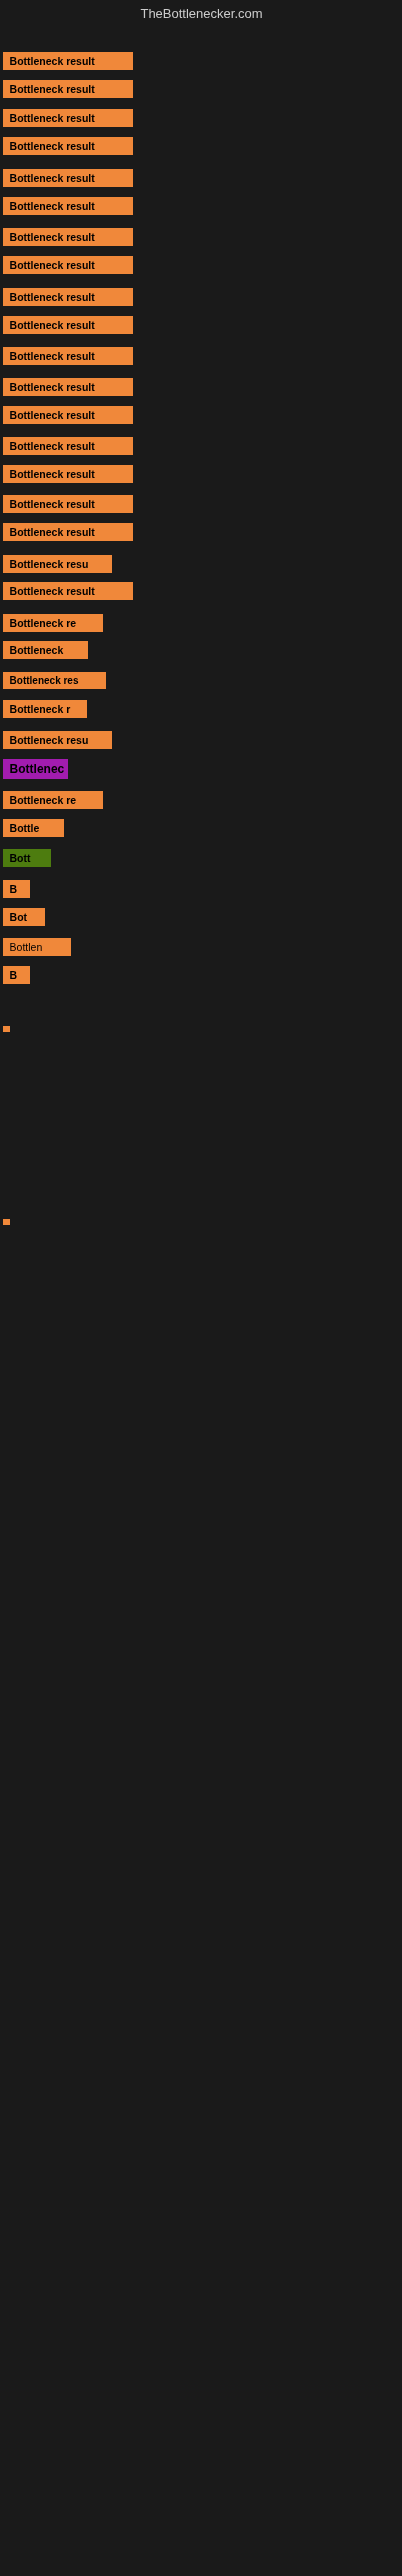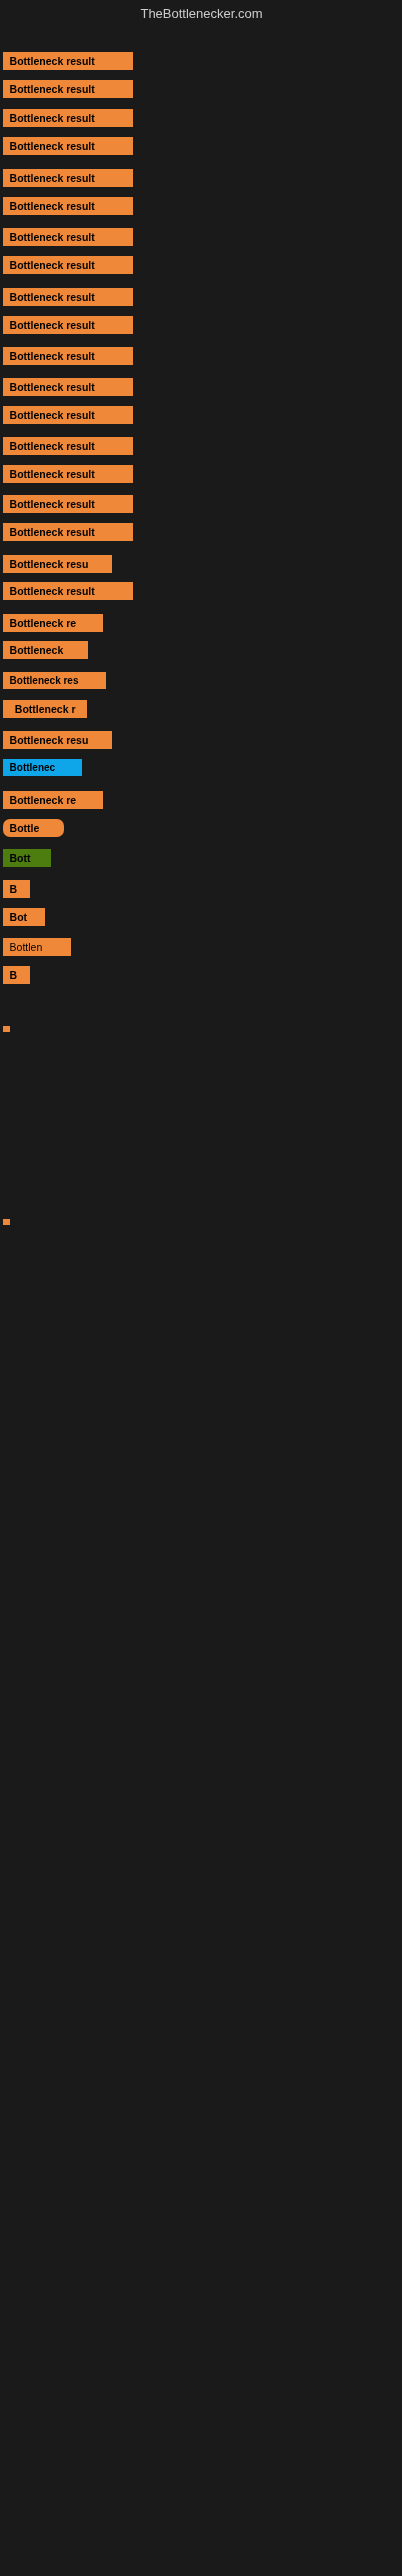--- a/index.html
+++ b/index.html
@@ -43,25 +43,25 @@
     <div style="position: absolute; top: 378px; left: 3.2px; background-color: rgb(240, 136, 58); color: rgb(0, 0, 0); font-size: 10.5px; font-weight: bold; padding: 3.2px 6.4px; white-space: nowrap; overflow: hidden; width: 130px; max-width: 130px;">Bottleneck result</div>
     <div style="position: absolute; top: 409px; left: 3.2px; background-color: rgb(240, 136, 58); color: rgb(0, 0, 0); font-size: 10.5px; font-weight: bold; padding: 3.2px 6.4px; white-space: nowrap; overflow: hidden; width: 130px; max-width: 130px;">Bottleneck result</div>
     <div style="position: absolute; top: 437px; left: 3.2px; background-color: rgb(240, 136, 58); color: rgb(0, 0, 0); font-size: 10.5px; font-weight: bold; padding: 3.2px 6.4px; white-space: nowrap; overflow: hidden; width: 130px; max-width: 130px;">Bottleneck result</div>
     <div style="position: absolute; top: 467px; left: 3.2px; background-color: rgb(240, 136, 58); color: rgb(0, 0, 0); font-size: 10.5px; font-weight: bold; padding: 3.2px 6.4px; white-space: nowrap; overflow: hidden; width: 130px; max-width: 130px;">Bottleneck result</div>
     <div style="position: absolute; top: 495px; left: 3.2px; background-color: rgb(240, 136, 58); color: rgb(0, 0, 0); font-size: 10.5px; font-weight: bold; padding: 3.2px 6.4px; white-space: nowrap; overflow: hidden; width: 130px; max-width: 130px;">Bottleneck result</div>
     <div style="position: absolute; top: 527px; left: 3.2px; background-color: rgb(240, 136, 58); color: rgb(0, 0, 0); font-size: 10.5px; font-weight: bold; padding: 3.2px 6.4px; white-space: nowrap; overflow: hidden; width: 109px; max-width: 109px;">Bottleneck resu</div>
     <div style="position: absolute; top: 554px; left: 3.2px; background-color: rgb(240, 136, 58); color: rgb(0, 0, 0); font-size: 10.5px; font-weight: bold; padding: 3.2px 6.4px; white-space: nowrap; overflow: hidden; width: 130px; max-width: 130px;">Bottleneck result</div>
     <div style="position: absolute; top: 586px; left: 3.2px; background-color: rgb(240, 136, 58); color: rgb(0, 0, 0); font-size: 10.5px; font-weight: bold; padding: 3.2px 6.4px; white-space: nowrap; overflow: hidden; width: 100px; max-width: 100px;">Bottleneck re</div>
     <div style="position: absolute; top: 613px; left: 3.2px; background-color: rgb(240, 136, 58); color: rgb(0, 0, 0); font-size: 10.5px; font-weight: bold; padding: 3.2px 6.4px; white-space: nowrap; overflow: hidden; width: 103px; max-width: 85px;">Bottleneck</div>
     <div style="position: absolute; top: 644px; left: 3.2px; background-color: rgb(240, 136, 58); color: rgb(0, 0, 0); font-size: 10px; font-weight: bold; padding: 3.2px 6.4px; white-space: nowrap; overflow: hidden; width: 103px; max-width: 103px;">Bottleneck res</div>
-    <div style="position: absolute; top: 672px; left: 3.2px; background-color: rgb(240, 136, 58); color: rgb(0, 0, 0); font-size: 10.5px; font-weight: bold; padding: 3.2px 6.4px; white-space: nowrap; overflow: hidden; width: 84px; max-width: 92px; text-align: center;">Bottleneck r</div>
+    <div style="position: absolute; top: 672px; left: 3.2px; background-color: rgb(240, 136, 58); color: rgb(0, 0, 0); font-size: 10.5px; font-weight: bold; padding: 3.2px 6.4px; white-space: nowrap; overflow: hidden; width: 84px; max-width: 92px;">Bottleneck r</div>
     <div style="position: absolute; top: 703px; left: 3.2px; background-color: rgb(240, 136, 58); color: rgb(0, 0, 0); font-size: 10.5px; font-weight: bold; padding: 3.2px 6.4px; white-space: nowrap; overflow: hidden; width: 109px; max-width: 109px;">Bottleneck resu</div>
-    <div style="position: absolute; top: 731px; left: 3.2px; background-color: #0ea5e9; color: rgb(0, 0, 0); font-size: 10px; font-weight: bold; padding: 3.2px 6.4px; white-space: nowrap; overflow: hidden; width: 79px; max-width: 79px;">Bottlenec</div>
+    <div style="position: absolute; top: 731px; left: 3.2px; background-color: #a21caf; color: rgb(0, 0, 0); font-size: 12px; font-weight: bold; padding: 3.2px 6.4px; white-space: nowrap; overflow: hidden; width: 65px; max-width: 79px;">Bottlenec</div>
     <div style="position: absolute; top: 763px; left: 3.2px; background-color: rgb(240, 136, 58); color: rgb(0, 0, 0); font-size: 10.5px; font-weight: bold; padding: 3.2px 6.4px; white-space: nowrap; overflow: hidden; width: 100px; max-width: 100px;">Bottleneck re</div>
-    <div style="position: absolute; top: 791px; left: 3.2px; background-color: rgb(240, 136, 58); color: rgb(0, 0, 0); font-size: 10.5px; font-weight: bold; padding: 3.2px 6.4px; white-space: nowrap; overflow: hidden; width: 61px; max-width: 61px; border-radius: 7px;">Bottle</div>
+    <div style="position: absolute; top: 791px; left: 3.2px; background-color: rgb(240, 136, 58); color: rgb(0, 0, 0); font-size: 10.5px; font-weight: bold; padding: 3.2px 6.4px; white-space: nowrap; overflow: hidden; width: 61px; max-width: 61px;">Bottle</div>
     <div style="position: absolute; top: 821px; left: 3px; background-color: #4d7c0f; color: rgb(0, 0, 0); font-size: 10.5px; font-weight: bold; padding: 3.2px 6.4px; white-space: nowrap; overflow: hidden; width: 48px; max-width: 49px;">Bott</div>
     <div style="position: absolute; top: 852px; left: 3.2px; background-color: rgb(240, 136, 58); color: rgb(0, 0, 0); font-size: 10.5px; font-weight: bold; padding: 3.2px 6.4px; white-space: nowrap; overflow: hidden; width: 27px; max-width: 27px;">B</div>
     <div style="position: absolute; top: 880px; left: 3.2px; background-color: rgb(240, 136, 58); color: rgb(0, 0, 0); font-size: 10.5px; font-weight: bold; padding: 3.2px 6.4px; white-space: nowrap; overflow: hidden; width: 42px; max-width: 42px;">Bot</div>
     <div style="position: absolute; top: 910px; left: 3.2px; background-color: rgb(240, 136, 58); color: rgb(0, 0, 0); font-size: 10.5px; font-weight: normal; padding: 3.2px 6.4px; white-space: nowrap; overflow: hidden; width: 68px; max-width: 68px;">Bottlen</div>
     <div style="position: absolute; top: 938px; left: 3.2px; background-color: rgb(240, 136, 58); color: rgb(0, 0, 0); font-size: 10.5px; font-weight: bold; padding: 3.2px 6.4px; white-space: nowrap; overflow: hidden; width: 27px; max-width: 27px;">B</div>
     <div style="position: absolute; top: 998px; left: 3.2px; width: 6.4px; height: 6.4px; background-color: rgb(240, 136, 58);"></div>
     <div style="position: absolute; top: 1191px; left: 3.2px; width: 6.4px; height: 6.4px; background-color: rgb(240, 136, 58);"></div>
   </div>
 
 

